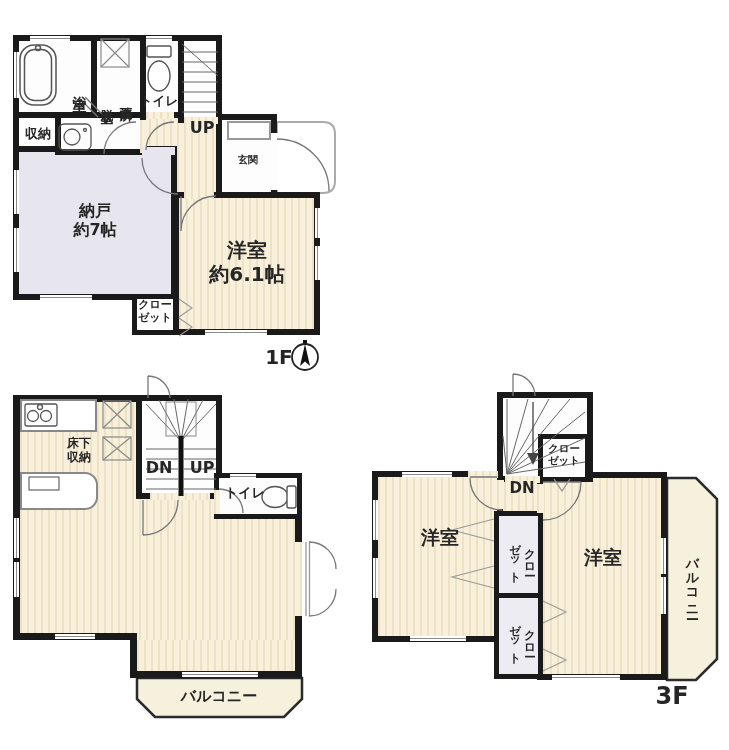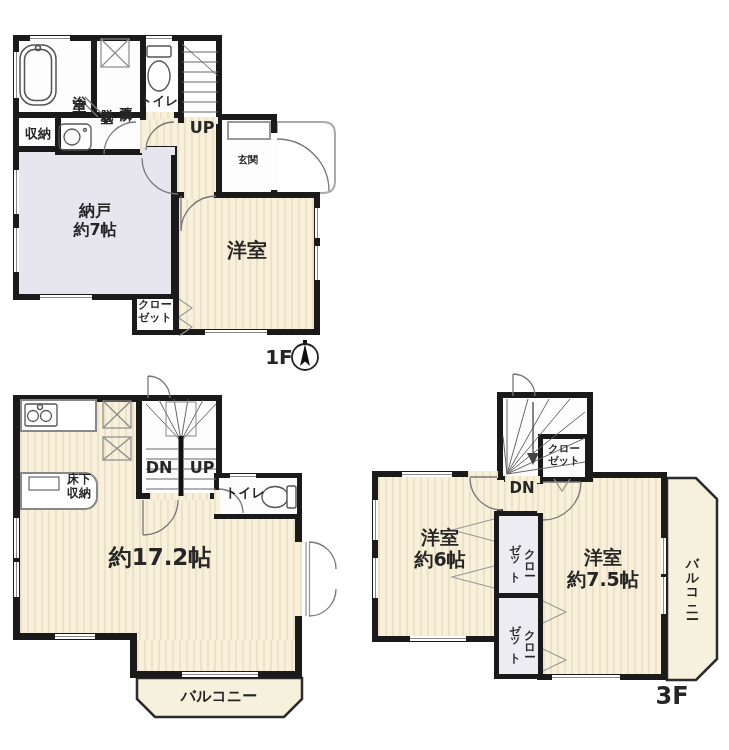--- a/index.html
+++ b/index.html
@@ -211,51 +211,49 @@
 <div class="abs lbl" style="left:55px;top:202px;width:80px;font-size:16px;">
     <div>納戸</div>
     <div>約7帖</div>
   </div>
 <div class="abs lbl" style="left:136px;top:299px;width:38px;font-size:11px;">
     <div>クロー</div>
     <div>ゼット</div>
   </div>
 <div class="abs lbl" style="left:183px;top:239px;width:128px;font-size:20px;">
     <div>洋室</div>
+    <div>約6.1帖</div>
   </div>
 <div class="abs lbl" style="left:262px;top:346px;width:34px;font-size:20px;">1F</div>
 
-<div class="abs lbl" style="left:58px;top:436px;width:42px;font-size:12px;margin-top:36px;">
+<div class="abs lbl" style="left:58px;top:436px;width:42px;font-size:12px;">
     <div>床下</div>
     <div>収納</div>
   </div>
 <div class="abs lbl" style="left:142px;top:459px;width:34px;font-size:16px;">DN</div>
 <div class="abs lbl" style="left:186px;top:459px;width:32px;font-size:16px;">UP</div>
 <div class="abs lbl" style="left:222px;top:485px;width:46px;font-size:13px;">トイレ</div>
 <div class="abs lbl" style="left:90px;top:544px;width:140px;font-size:23px;">
-    <div>約17.2帖</div>
   </div>
 <div class="abs lbl" style="left:160px;top:688px;width:118px;font-size:15px;">バルコニー</div>
 <div class="abs lbl" style="left:250px;top:758px;width:38px;font-size:20px;">2F</div>
 
 <div class="abs lbl" style="left:541px;top:442px;width:46px;font-size:10.5px;">
     <div>クロー</div>
     <div>ゼット</div>
   </div>
 <div class="abs lbl" style="left:505px;top:480px;width:34px;font-size:15px;">DN</div>
 <div class="abs lbl" style="left:388px;top:526px;width:104px;font-size:19px;">
     <div>洋室</div>
-    <div>約6帖</div>
   </div>
 <div class="abs lbl vtext" style="left:501px;top:520px;width:36px;height:72px;font-size:11.5px;line-height:1.3;">
     <div>クロー</div>
     <div>ゼット</div>
   </div>
 <div class="abs lbl vtext" style="left:501px;top:601px;width:36px;height:72px;font-size:11.5px;line-height:1.3;">
     <div>クロー</div>
     <div>ゼット</div>
   </div>
 <div class="abs lbl" style="left:540px;top:546px;width:126px;font-size:19px;">
     <div>洋室</div>
-    <div>約7.5帖</div>
   </div>
 <div class="abs lbl vtext" style="left:682px;top:505px;width:18px;height:152px;font-size:13px;">バルコニー</div>
 <div class="abs lbl" style="left:652px;top:682px;width:40px;font-size:24px;">3F</div>
 
 </body></html>

